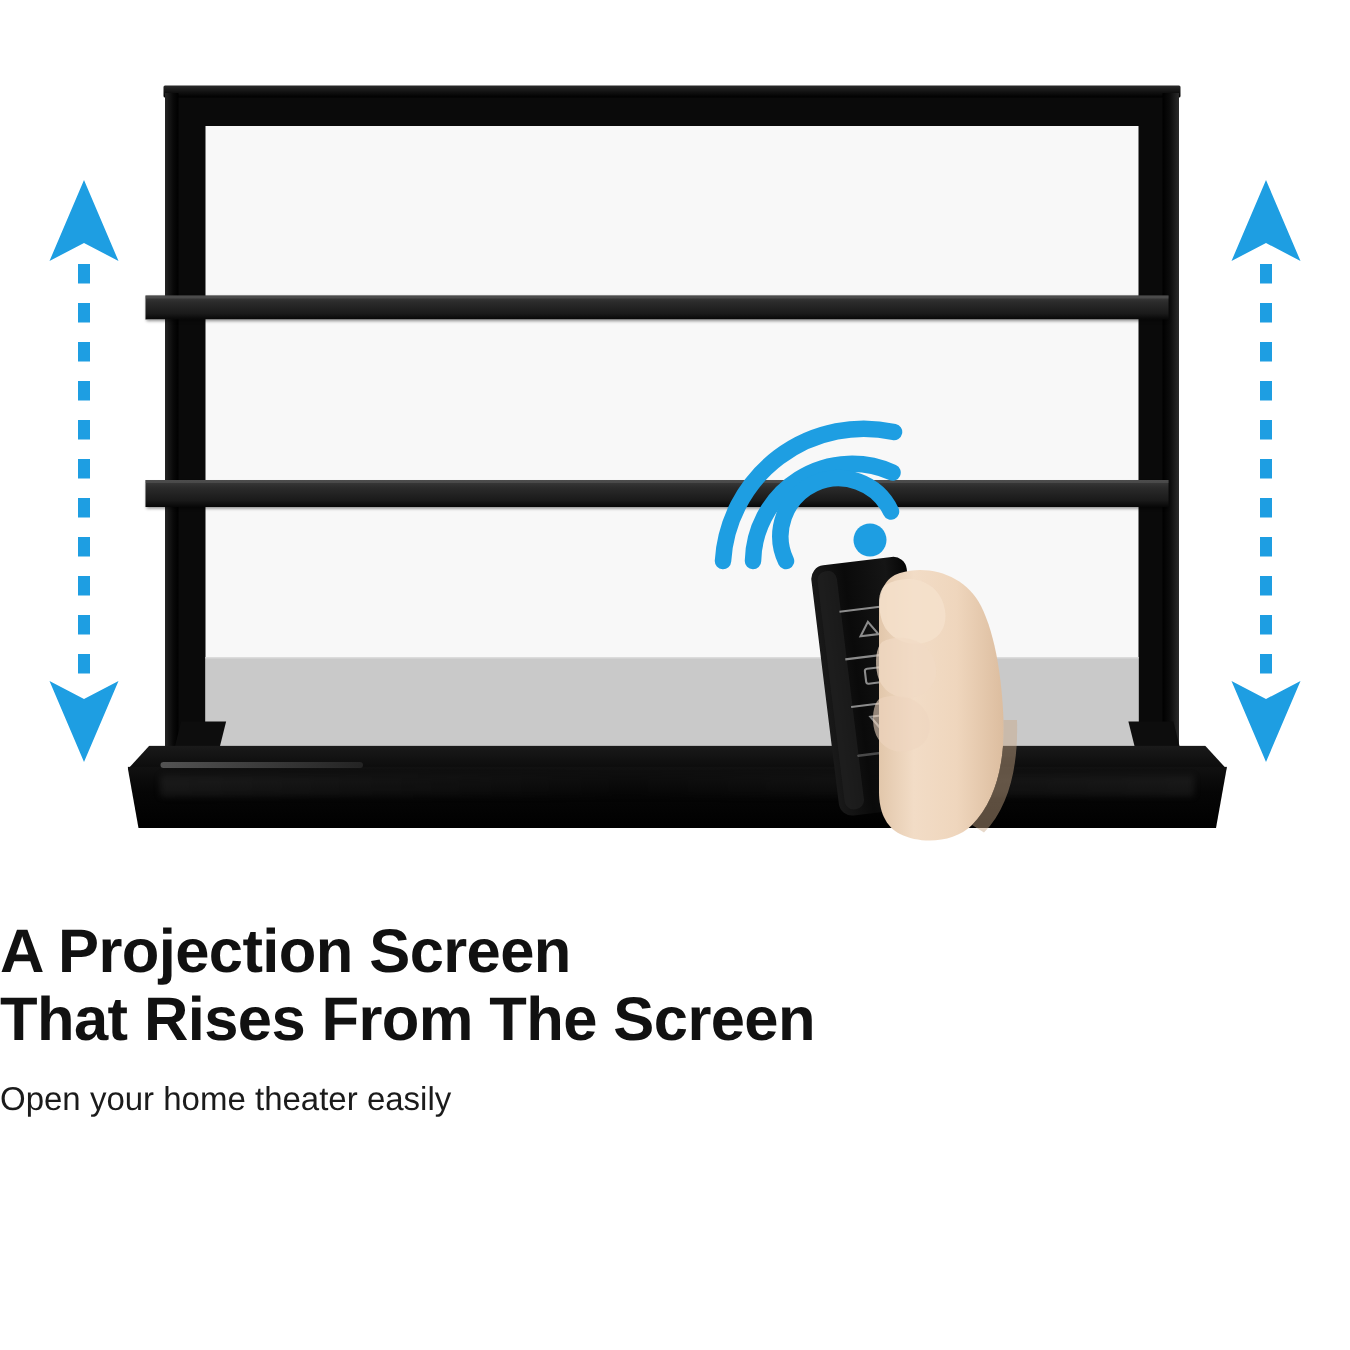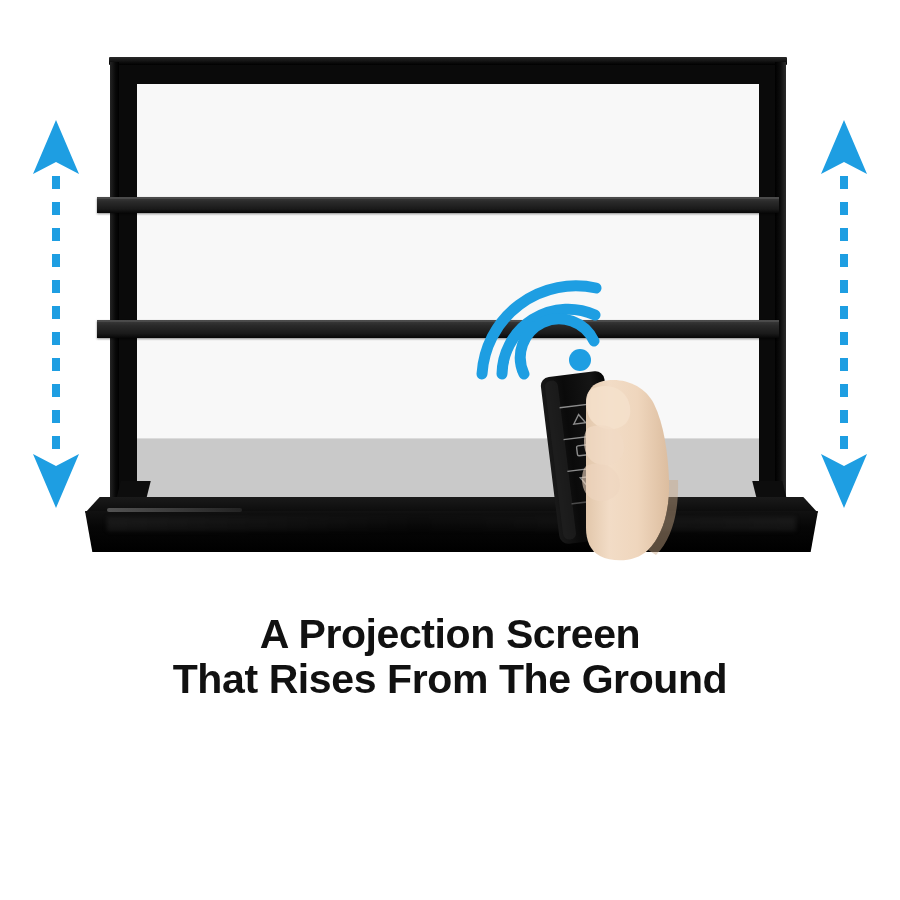--- a/index.html
+++ b/index.html
@@ -178,21 +178,20 @@
     height: 195px;
   }
   #hand-remote svg { display: block; width: 100%; height: 100%; }
 
   
   #caption {
     position: absolute;
     left: 0;
     top: 612px;
     width: 900px;
-    text-align: center;
   }
   .headline {
     font-size: 41px;
     font-weight: bold;
     line-height: 1.09;
     letter-spacing: -0.4px;
     color: #111111;
   }
   .headline .line-2 { display: block; }
   .subcopy {
@@ -327,19 +326,20 @@
         <path d="M120 182 C 136 166, 142 140, 141 112 L 150 112
                  C 151 142, 145 170, 128 187 Z" fill="#c9a888" opacity=".45"></path>
       </svg>
     </div>
 
   </div>
 
   <div id="caption">
     <h1 class="headline">
       <span>A Projection Screen</span>
-      <span class="line-2">That Rises From The Ground</span>
+      <span class="line-2">That Rises From The Screen</span>
     </h1>
     <p class="subcopy">
+      <span>Open your home theater easily</span>
     </p>
   </div>
 
 </div>
 
 </body></html>

